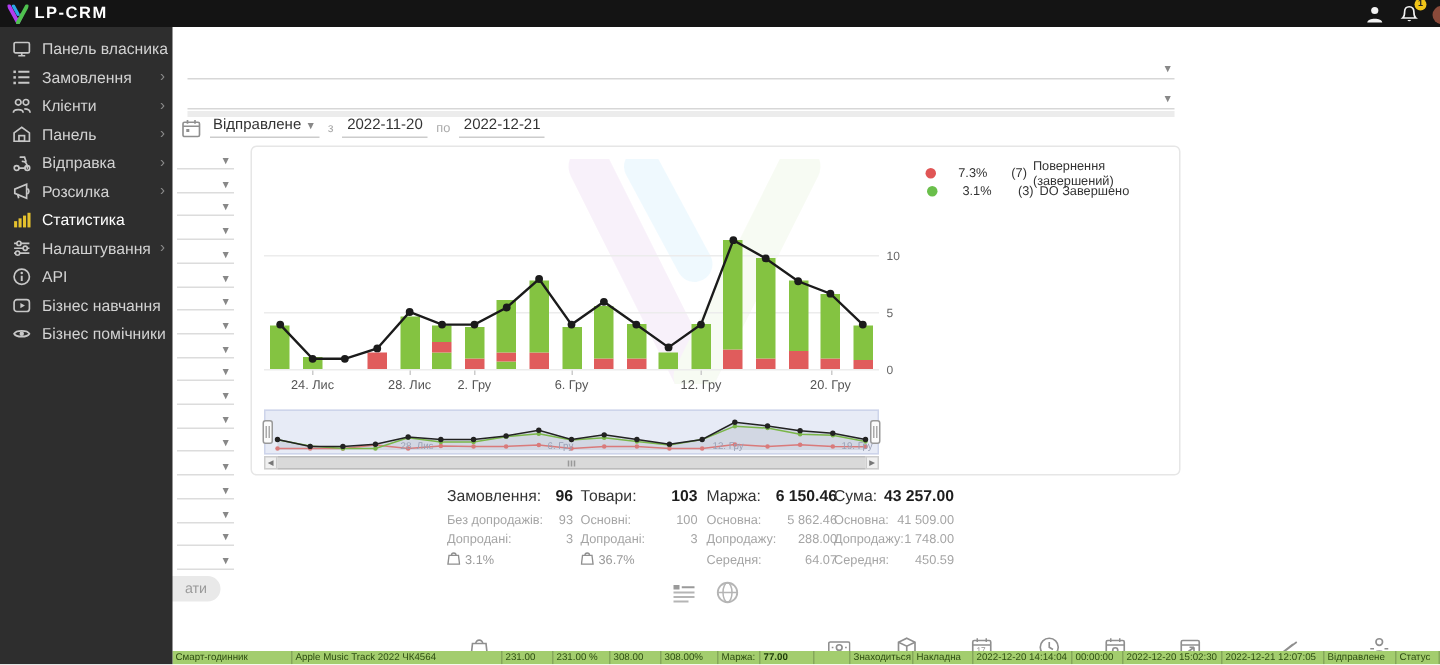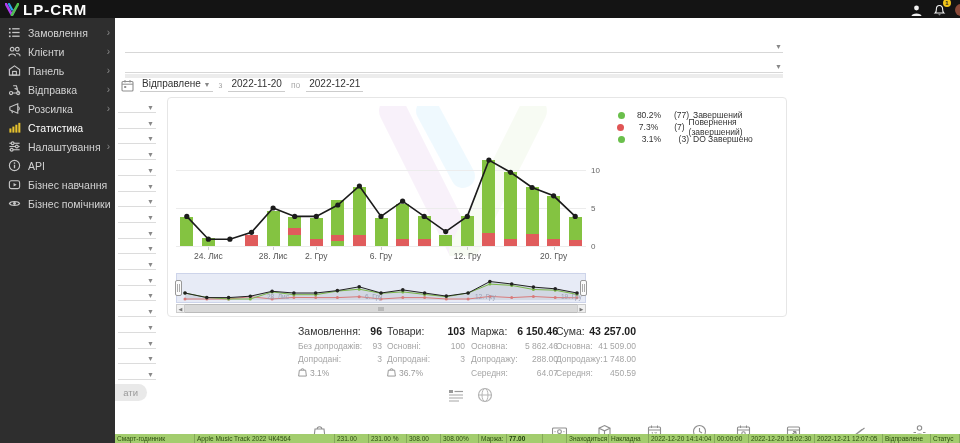--- a/index.html
+++ b/index.html
@@ -3,21 +3,21 @@
 <meta charset="utf-8">
 <style>
   * { margin:0; padding:0; box-sizing:border-box; }
   html,body { width:960px; height:443px; }
   body { font-family:"Liberation Sans", sans-serif; background:#fff; overflow:hidden; }
   #app { position:relative; width:960px; height:443px; background:#fff; overflow:hidden; }
 
   
   .topbar { position:absolute; left:0; top:0; width:960px; height:18px; background:#141414; z-index:30; display:flex; align-items:center; }
   .logo-wrap { display:flex; align-items:center; gap:4px; padding-left:5px; }
-  .logo-text { color:#fff; font-weight:bold; font-size:15px; letter-spacing:1px; }
+  .logo-text { color:#fff; font-weight:bold; font-size:11px; letter-spacing:1px; }
   .topbar-right { position:absolute; right:0; top:0; height:18px; display:flex; align-items:center; gap:10px; padding-right:14px; }
   .tb-icon { position:relative; width:13px; height:13px; }
   .badge { position:absolute; top:-4px; right:-5px; min-width:8px; height:8px; border-radius:4px; background:#f0c419; color:#222; font-size:6px; line-height:8px; text-align:center; padding:0 1px; font-weight:bold; }
   .partial-circle { position:absolute; right:-7px; top:4px; width:12px; height:12px; border-radius:50%; background:#8a4a3a; }
 
   
   .sidebar { position:absolute; left:0; top:18px; width:115px; height:425px; background:#2e2e2e; z-index:20; padding-top:5px; }
   .side-item { position:relative; display:flex; align-items:center; gap:7px; height:19px; padding-left:8px; cursor:pointer; }
   .side-item .lbl { color:#d2d2d2; font-size:10.5px; white-space:nowrap; }
   .side-item.active .lbl { color:#ffffff; }
@@ -108,20 +108,30 @@
             <path d="M6.5 1.5 C4.3 1.5 3.4 3.2 3.4 5 C3.4 8 2.2 9 2.2 9 L10.8 9 C10.8 9 9.6 8 9.6 5 C9.6 3.2 8.7 1.5 6.5 1.5 Z" fill="none" stroke="#f2f2f2" stroke-width="1.1"></path>
             <path d="M5.3 10.4 a1.3 1.3 0 0 0 2.4 0" fill="#f2f2f2"></path>
           </svg>
         <span class="badge">1</span>
       </div>
       <div class="partial-circle"></div>
     </div>
   </div>
 
   <div class="sidebar" id="sidebar">
+      <div class="side-item">
+        <span class="side-ico">
+          <svg width="13" height="13" viewBox="0 0 14 14">
+            <rect x="1.5" y="2.5" width="11" height="7.5" rx="1" fill="none" stroke="#c7c7c7" stroke-width="1.2"></rect>
+            <line x1="7" y1="10" x2="7" y2="12" stroke="#c7c7c7" stroke-width="1.2"></line>
+            <line x1="4.5" y1="12" x2="9.5" y2="12" stroke="#c7c7c7" stroke-width="1.2"></line>
+          </svg>
+        </span>
+        <span class="lbl">Панель власника</span>
+      </div>
       <div class="side-item">
         <span class="side-ico">
           <svg width="13" height="13" viewBox="0 0 14 14">
             <line x1="4.5" y1="3" x2="12.5" y2="3" stroke="#c7c7c7" stroke-width="1.4"></line>
             <line x1="4.5" y1="7" x2="12.5" y2="7" stroke="#c7c7c7" stroke-width="1.4"></line>
             <line x1="4.5" y1="11" x2="12.5" y2="11" stroke="#c7c7c7" stroke-width="1.4"></line>
             <rect x="1" y="2.2" width="1.8" height="1.8" fill="#c7c7c7"></rect>
             <rect x="1" y="6.2" width="1.8" height="1.8" fill="#c7c7c7"></rect>
             <rect x="1" y="10.2" width="1.8" height="1.8" fill="#c7c7c7"></rect>
           </svg>
@@ -309,28 +319,20 @@
     </div>
 
   <div class="card" id="chartCard">
     <svg class="watermark" width="190" height="150" viewBox="0 0 190 150">
       <path d="M25 5 L95 145 L125 85" stroke="#9c27b0" stroke-width="28" fill="none" stroke-linecap="round"></path>
       <path d="M165 5 L95 145" stroke="#8bc34a" stroke-width="28" fill="none" stroke-linecap="round"></path>
       <path d="M60 5 L95 70" stroke="#03a9f4" stroke-width="24" fill="none" stroke-linecap="round"></path>
     </svg>
     <div id="plotArea"></div>
     <div class="legend" id="legend">
-        <div class="leg-row">
-          <span class="leg-marker">
-            <span style="display:block;width:7px;height:7px;border-radius:50%;background:#6abf4b;"></span>
-          </span>
-          <span class="leg-pct">80.2%</span>
-          <span class="leg-cnt">(77)</span>
-          <span>Завершений</span>
-        </div>
         <div class="leg-row">
           <span class="leg-marker">
             <span style="display:block;width:7px;height:7px;border-radius:50%;background:#e05555;"></span>
           </span>
           <span class="leg-pct">7.3%</span>
           <span class="leg-cnt">(7)</span>
           <span>Повернення (завершений)</span>
         </div>
         <div class="leg-row">
           <span class="leg-marker">

